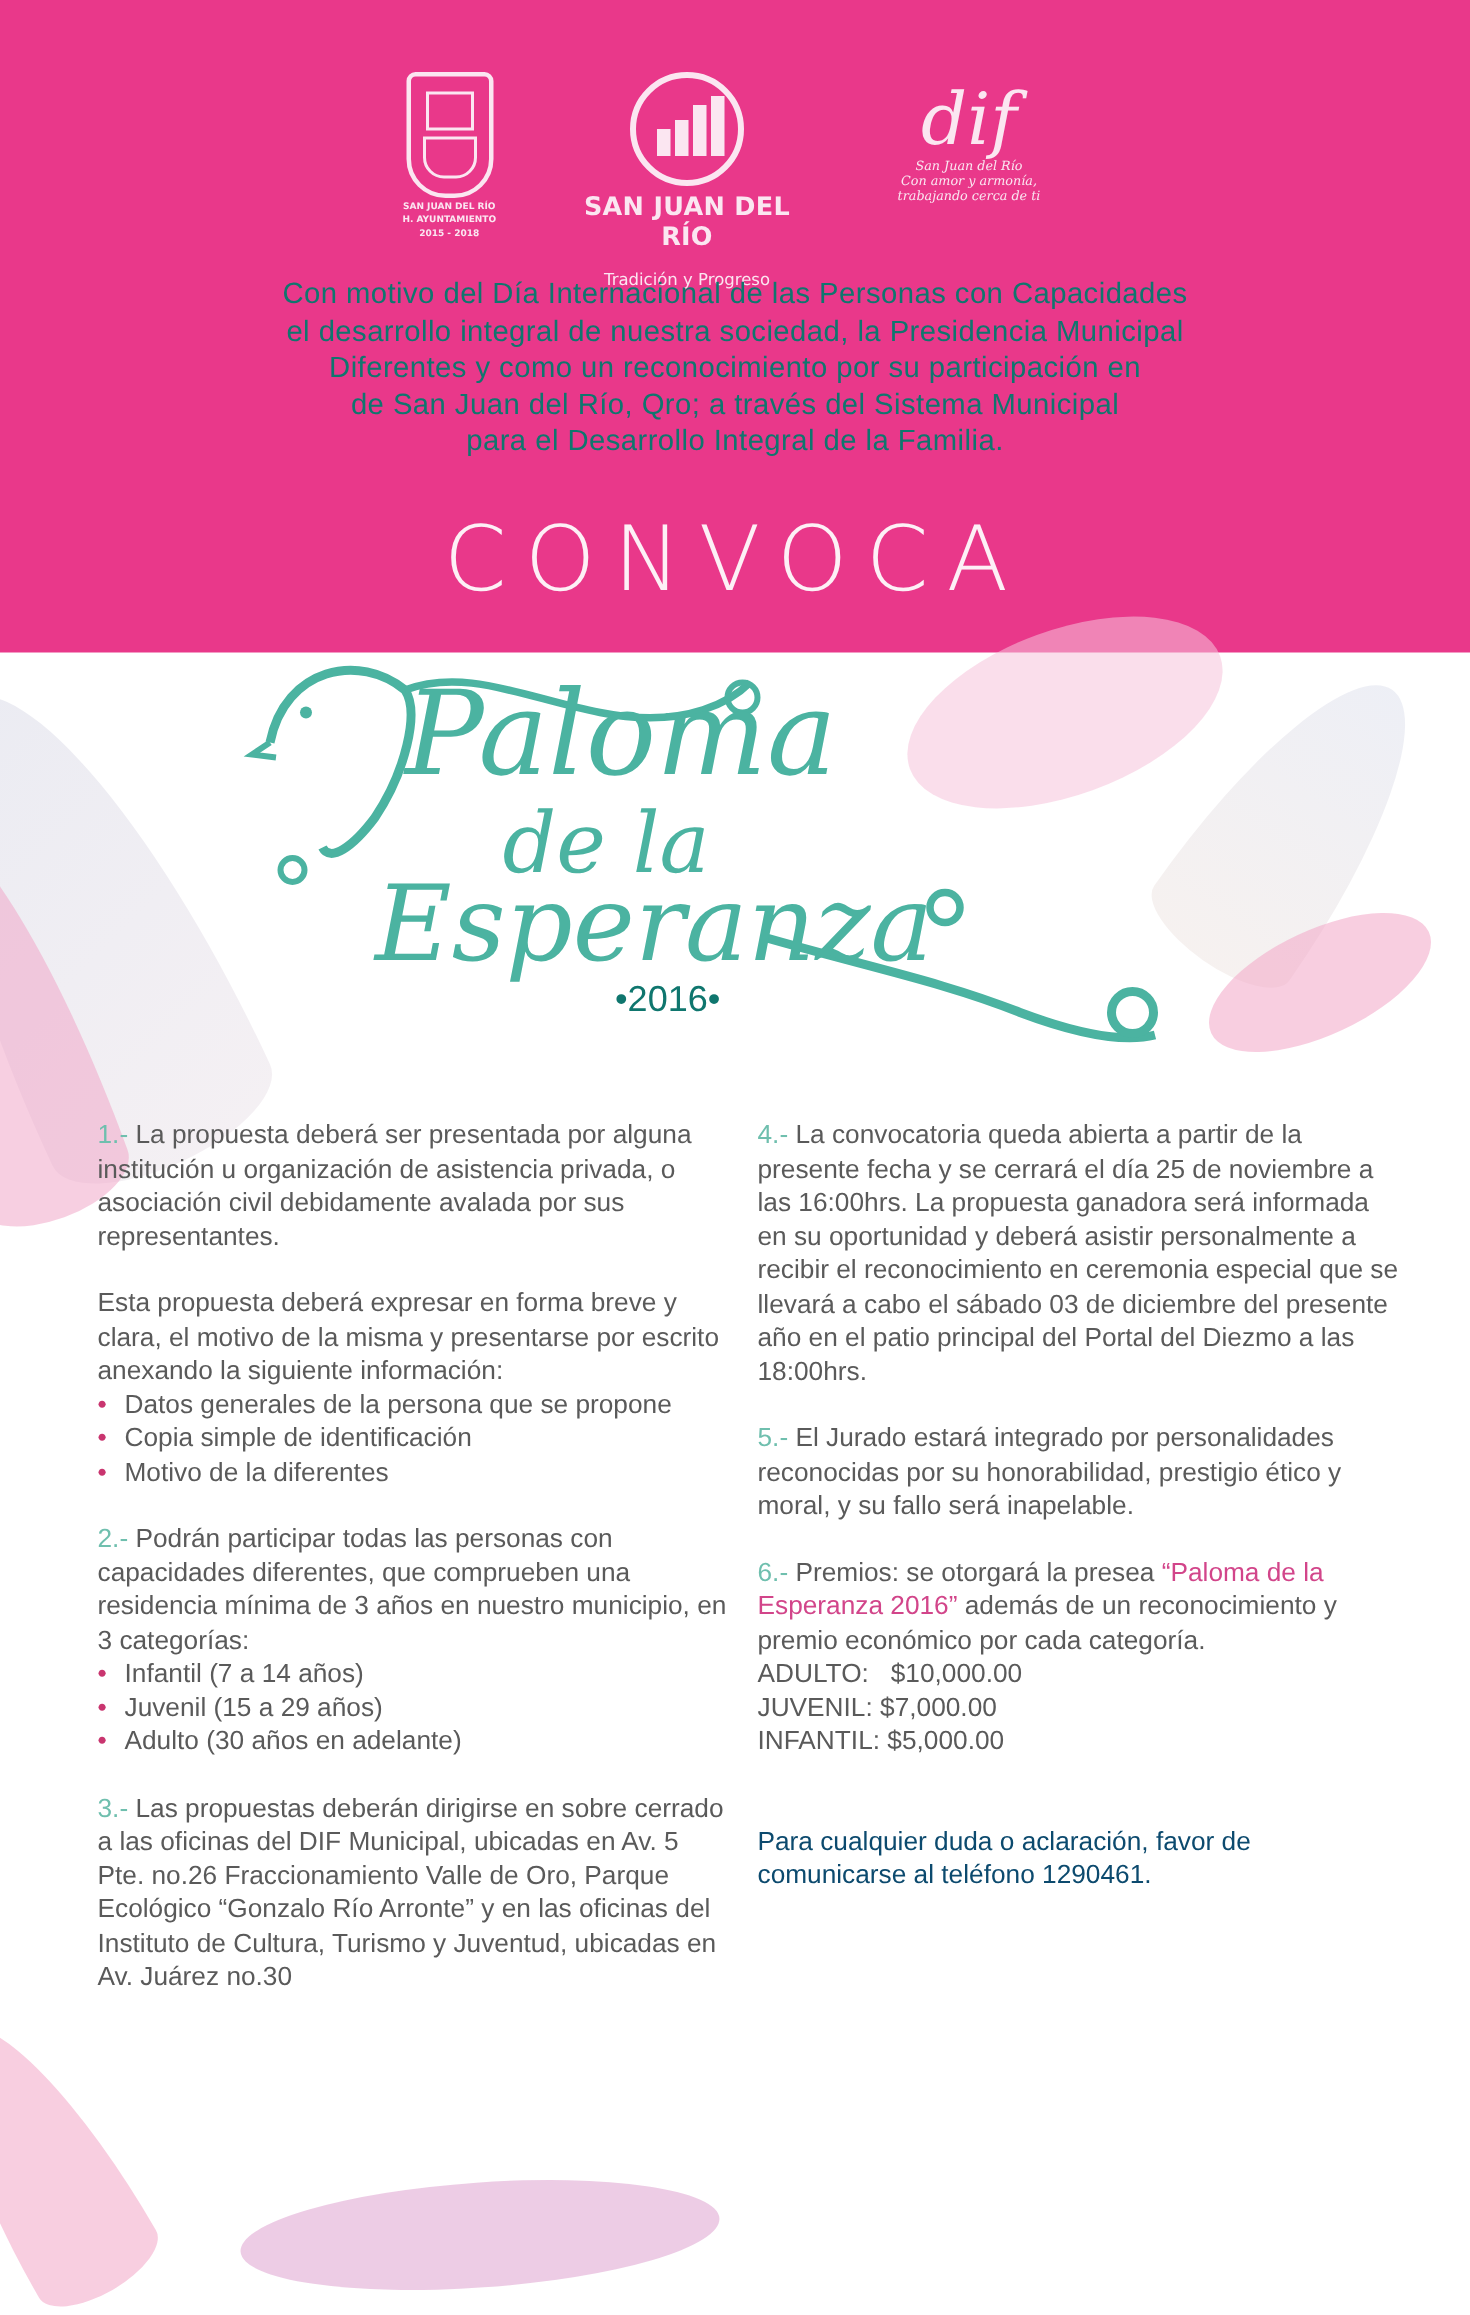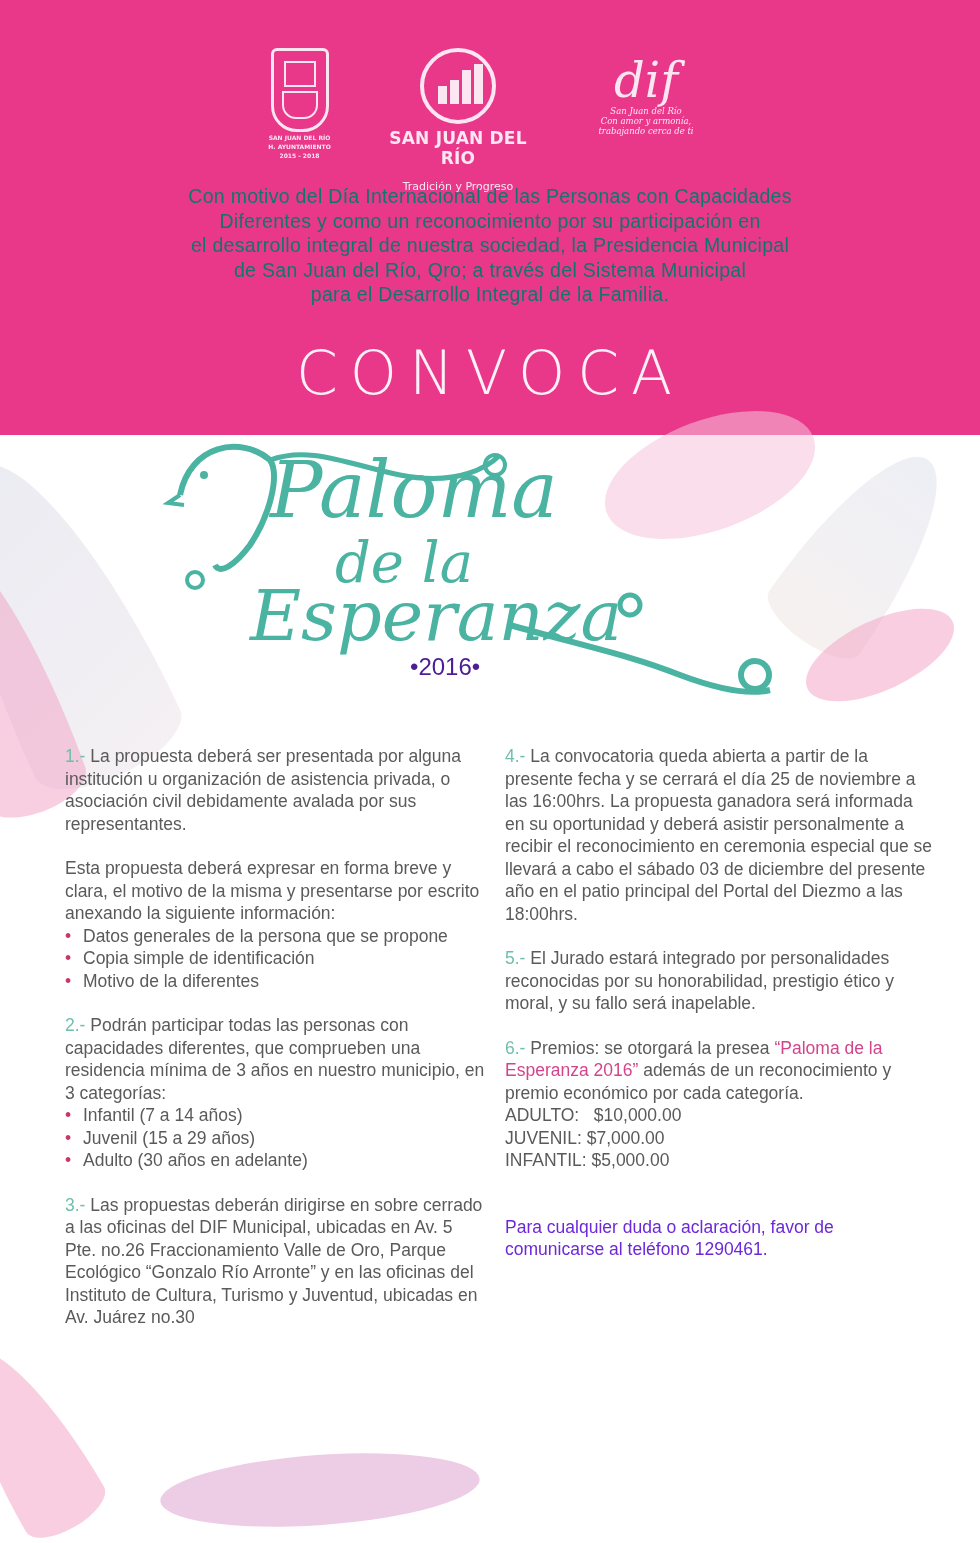--- a/index.html
+++ b/index.html
@@ -20,31 +20,31 @@
   .brand { font-size:17px; font-weight:bold; margin-top:4px; letter-spacing:0.2px; }
   .tagline { font-size:11px; margin-top:12px; }
   .dif { font-family:"DejaVu Serif", serif; font-size:48px; font-style:italic; line-height:52px; }
   .dif-sub { font-family:"DejaVu Serif", serif; font-style:italic; font-size:8.5px; line-height:10px; }
   .intro { position:absolute; top:184px; left:60px; width:860px; text-align:center; color:#0f766e;
            font-size:19.5px; line-height:24.5px; font-family:"Liberation Sans", sans-serif; letter-spacing:0.3px; }
   .convoca { position:absolute; top:338px; left:0; width:980px; text-align:center; color:#fdf0f6;
              font-size:60px; letter-spacing:12px; font-family:"DejaVu Sans", sans-serif; font-weight:300; }
   .title-area { position:absolute; top:405px; left:160px; width:620px; height:300px; }
   .title-text { position:absolute; font-family:"DejaVu Serif", serif; font-style:italic; color:#4bb3a1; }
-  .year { position:absolute; color:#4c1d95; font-size:24px; font-family:"Liberation Sans", sans-serif; }
+  .year { position:absolute; color:#0f766e; font-size:24px; font-family:"Liberation Sans", sans-serif; }
   .col { position:absolute; color:#5a5a5a; font-family:"Liberation Sans", sans-serif; font-size:17.5px; line-height:22.5px; }
   .col-left { left:65px; top:745px; width:420px; }
   .col-right { left:505px; top:745px; width:430px; }
   p { margin:0 0 22px 0; }
   .num { color:#6fbfae; }
   .bullets { list-style:none; margin:0; padding:0; }
   .bullets li { position:relative; padding-left:18px; }
   .bullets li::before { content:"•"; position:absolute; left:0; color:#c9356f; }
   .pink { color:#d2458a; }
-  .contact { color:#6d28d9; }
+  .contact { color:#0c4a6e; }
   .feather { position:absolute; border-radius:50% 50% 50% 50% / 90% 90% 10% 10%; opacity:0.55; }
 </style>
 </head>
 <body>
 
 <div class="band"></div>
 
 <div class="feather" style="left:-30px;top:450px;width:160px;height:340px;background:linear-gradient(160deg,#d9dbe8,#ece4ea);transform:rotate(-25deg);"></div>
 <div class="feather" style="left:-60px;top:540px;width:110px;height:280px;background:#f0a7c9;transform:rotate(-20deg);"></div>
 <div class="feather" style="left:600px;top:420px;width:220px;height:110px;background:#f6c3da;transform:rotate(-20deg);border-radius:50%;"></div>
@@ -73,22 +73,22 @@
   <div class="logo logo-right">
     <div class="dif">dif</div>
     <div class="dif-sub">San Juan del Río</div>
     <div class="dif-sub">Con amor y armonía,</div>
     <div class="dif-sub">trabajando cerca de ti</div>
   </div>
 </div>
 
 <div class="intro">
   <div>Con motivo del Día Internacional de las Personas con Capacidades</div>
+  <div>el desarrollo integral de nuestra sociedad, la Presidencia Municipal</div>
   <div>Diferentes y como un reconocimiento por su participación en</div>
-  <div>el desarrollo integral de nuestra sociedad, la Presidencia Municipal</div>
   <div>de San Juan del Río, Qro; a través del Sistema Municipal</div>
   <div>para el Desarrollo Integral de la Familia.</div>
 </div>
 
 <div class="convoca">CONVOCA</div>
 
 <div class="title-area">
   <svg width="620" height="300" style="position:absolute;left:0;top:0;">
     <path d="M20 90 C30 40 80 30 110 55 C120 70 110 110 90 140 C75 160 60 170 55 160" fill="none" stroke="#4bb3a1" stroke-width="6"></path>
     <path d="M20 90 L8 98 L24 100" fill="none" stroke="#4bb3a1" stroke-width="4"></path>

